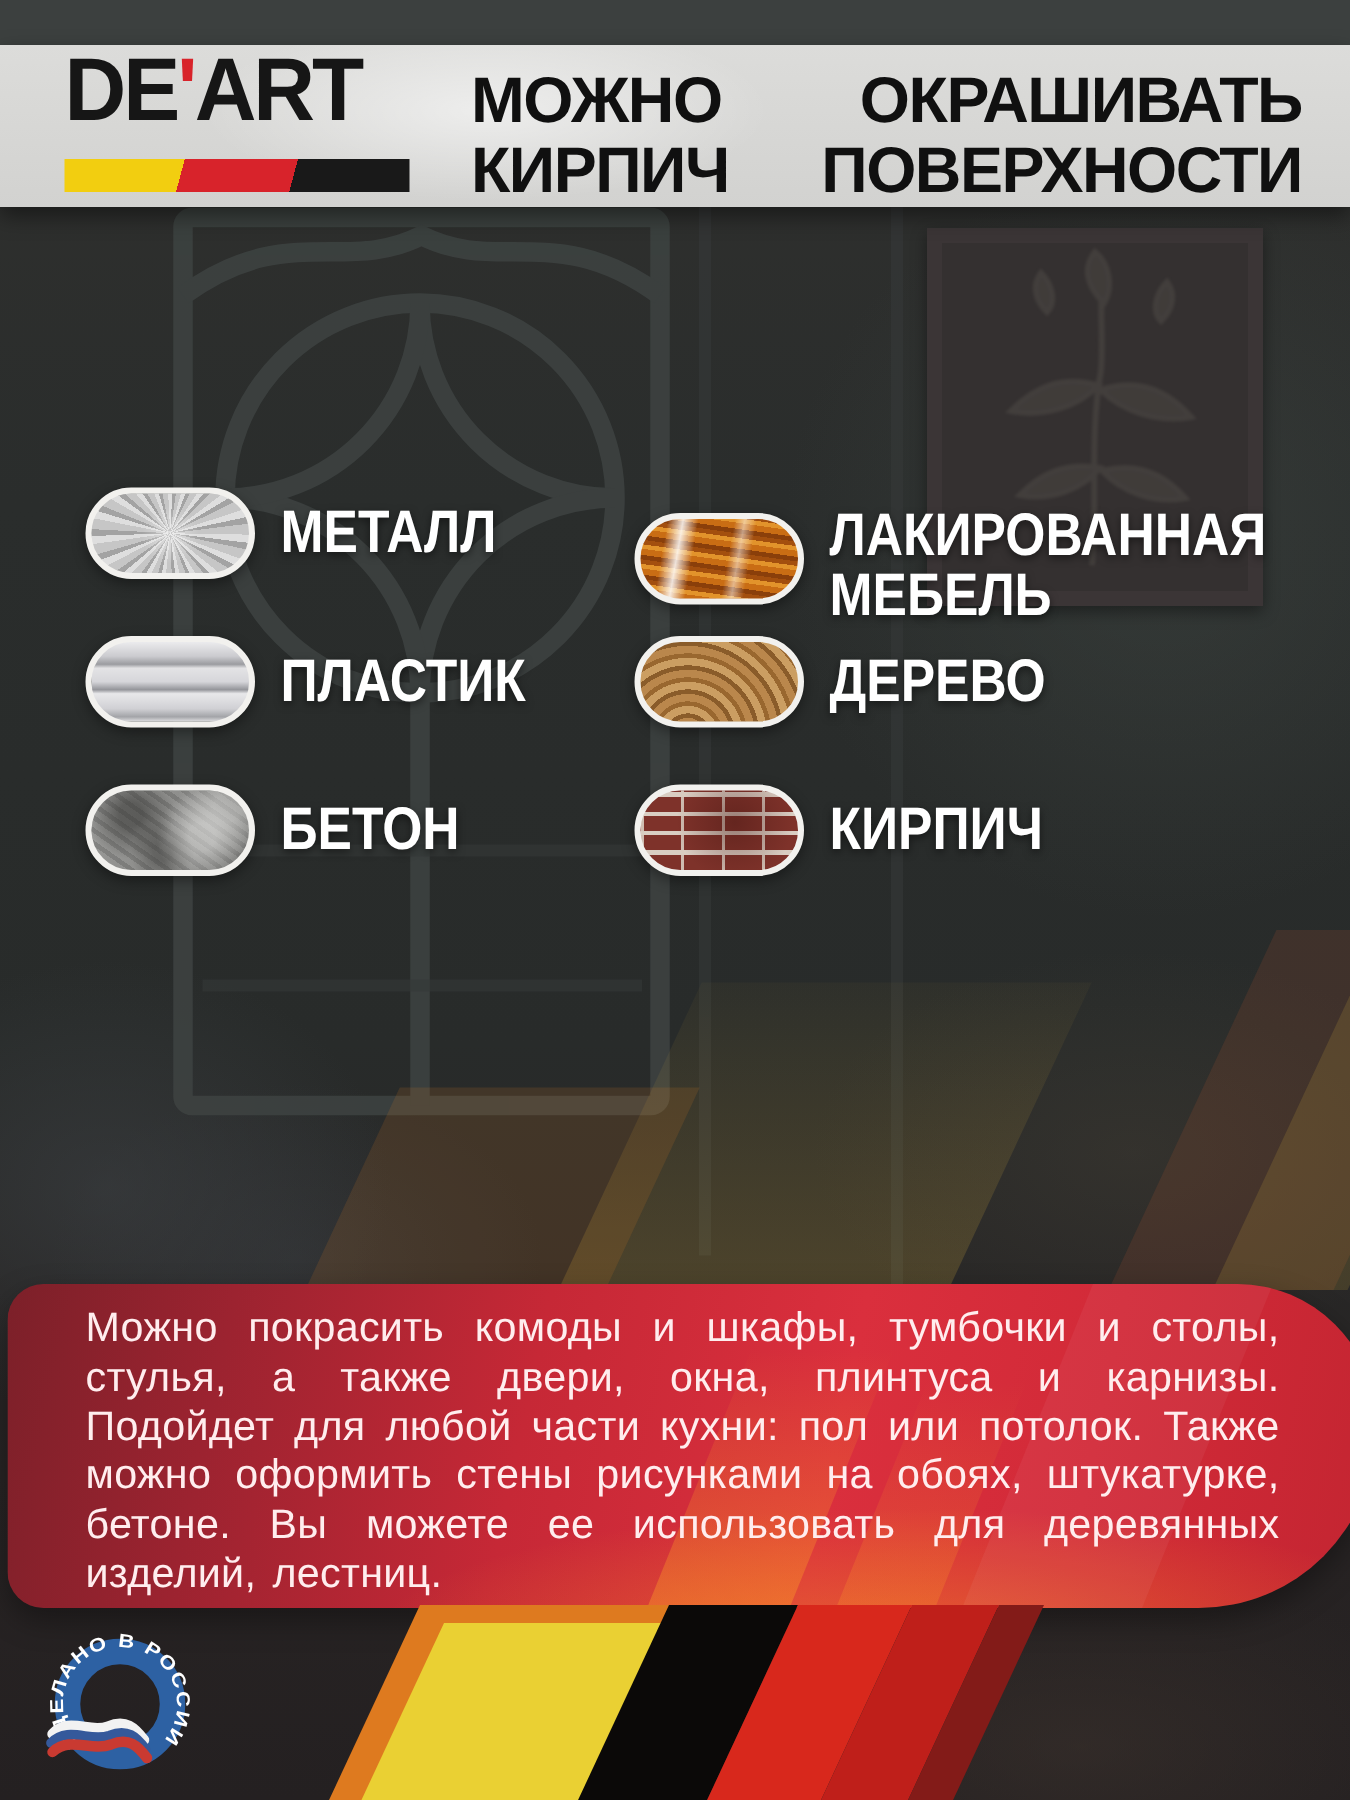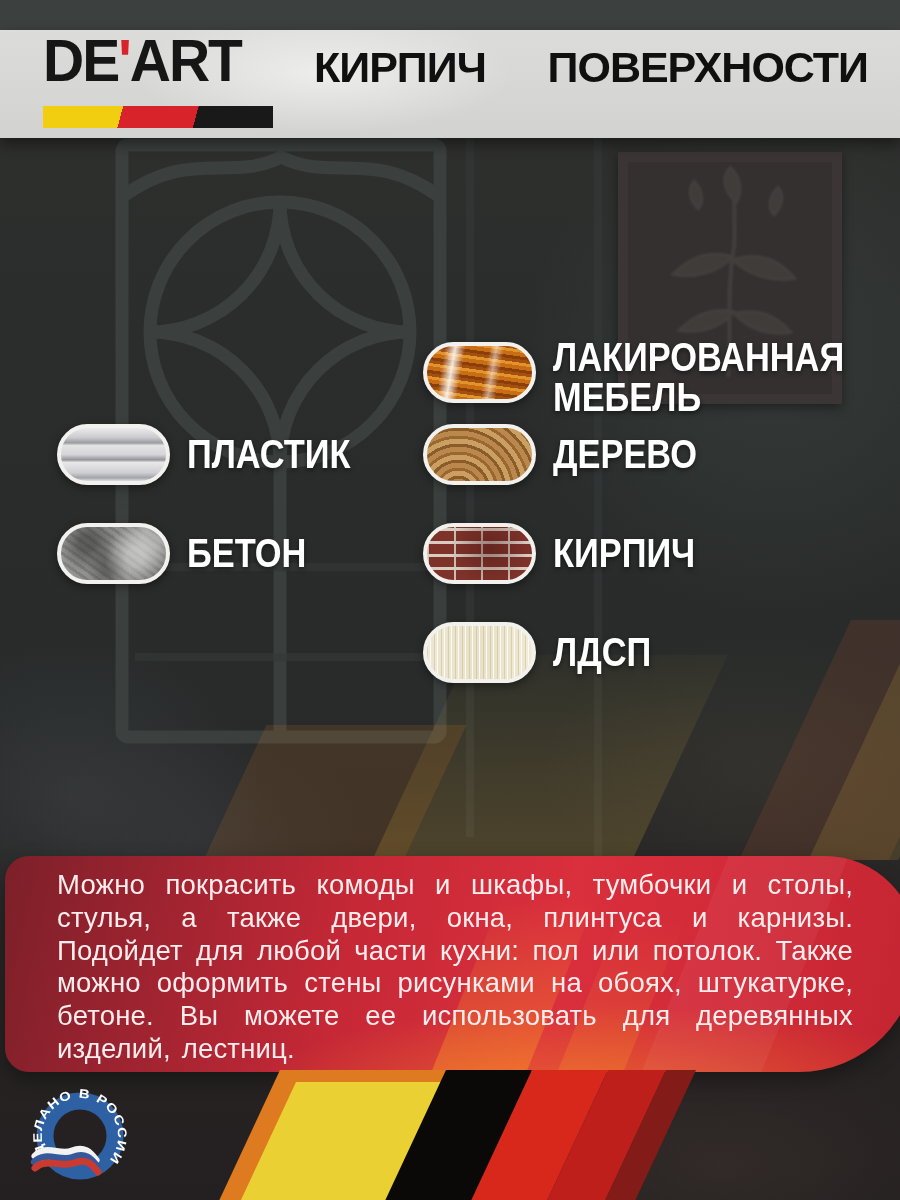--- a/index.html
+++ b/index.html
@@ -165,48 +165,49 @@
   <div class="ovl ovl1"></div>
   <div class="ovl ovl2"></div>
   <div class="ovl ovl3"></div>
   <div class="ovl ovl4"></div>
 
   <div class="top-strip"></div>
   <div class="header">
     <div class="logo-text"><span>DE</span><span class="logo-apos">'</span><span>ART</span></div>
     <div class="logo-stripe"></div>
     <div class="title">
+      <div class="title-line">МОЖНО ОКРАШИВАТЬ</div>
       <div class="title-line">КИРПИЧ ПОВЕРХНОСТИ</div>
     </div>
   </div>
 
+  <div class="mrow" style="left:57px;top:325px;">
+    <div class="pill tex-metal"></div>
+    <div class="mat-label">МЕТАЛЛ</div>
+  </div>
   <div class="mrow" style="left:57px;top:523px;">
     <div class="pill tex-concrete"></div>
     <div class="mat-label">БЕТОН</div>
   </div>
   <div class="mrow" style="left:57px;top:424px;">
     <div class="pill tex-plastic"></div>
     <div class="mat-label">ПЛАСТИК</div>
   </div>
 
   <div class="mrow" style="left:423px;top:327px;">
     <div class="pill tex-lacquer"></div>
     <div class="mat-label two-line">ЛАКИРОВАННАЯ МЕБЕЛЬ</div>
   </div>
   <div class="mrow" style="left:423px;top:424px;">
     <div class="pill tex-wood"></div>
     <div class="mat-label">ДЕРЕВО</div>
   </div>
   <div class="mrow" style="left:423px;top:523px;">
     <div class="pill tex-brick"></div>
     <div class="mat-label">КИРПИЧ</div>
-  </div>
-  <div class="mrow" style="left:423px;top:622px;">
-    <div class="pill tex-ldsp"></div>
-    <div class="mat-label">ЛДСП</div>
   </div>
 
   <div class="red-block">
     <div class="rb-stripe rb-s1"></div>
     <div class="rb-stripe rb-s2"></div>
     <div class="rb-stripe rb-s3"></div>
     <p class="red-text">Можно покрасить комоды и шкафы, тумбочки и столы, стулья, а также двери, окна, плинтуса и карнизы. Подойдет для любой части кухни: пол или потолок. Также можно оформить стены рисунками на обоях, штукатурке, бетоне. Вы можете ее использовать для деревянных изделий, лестниц.</p>
   </div>
 
   <div class="stripes">

